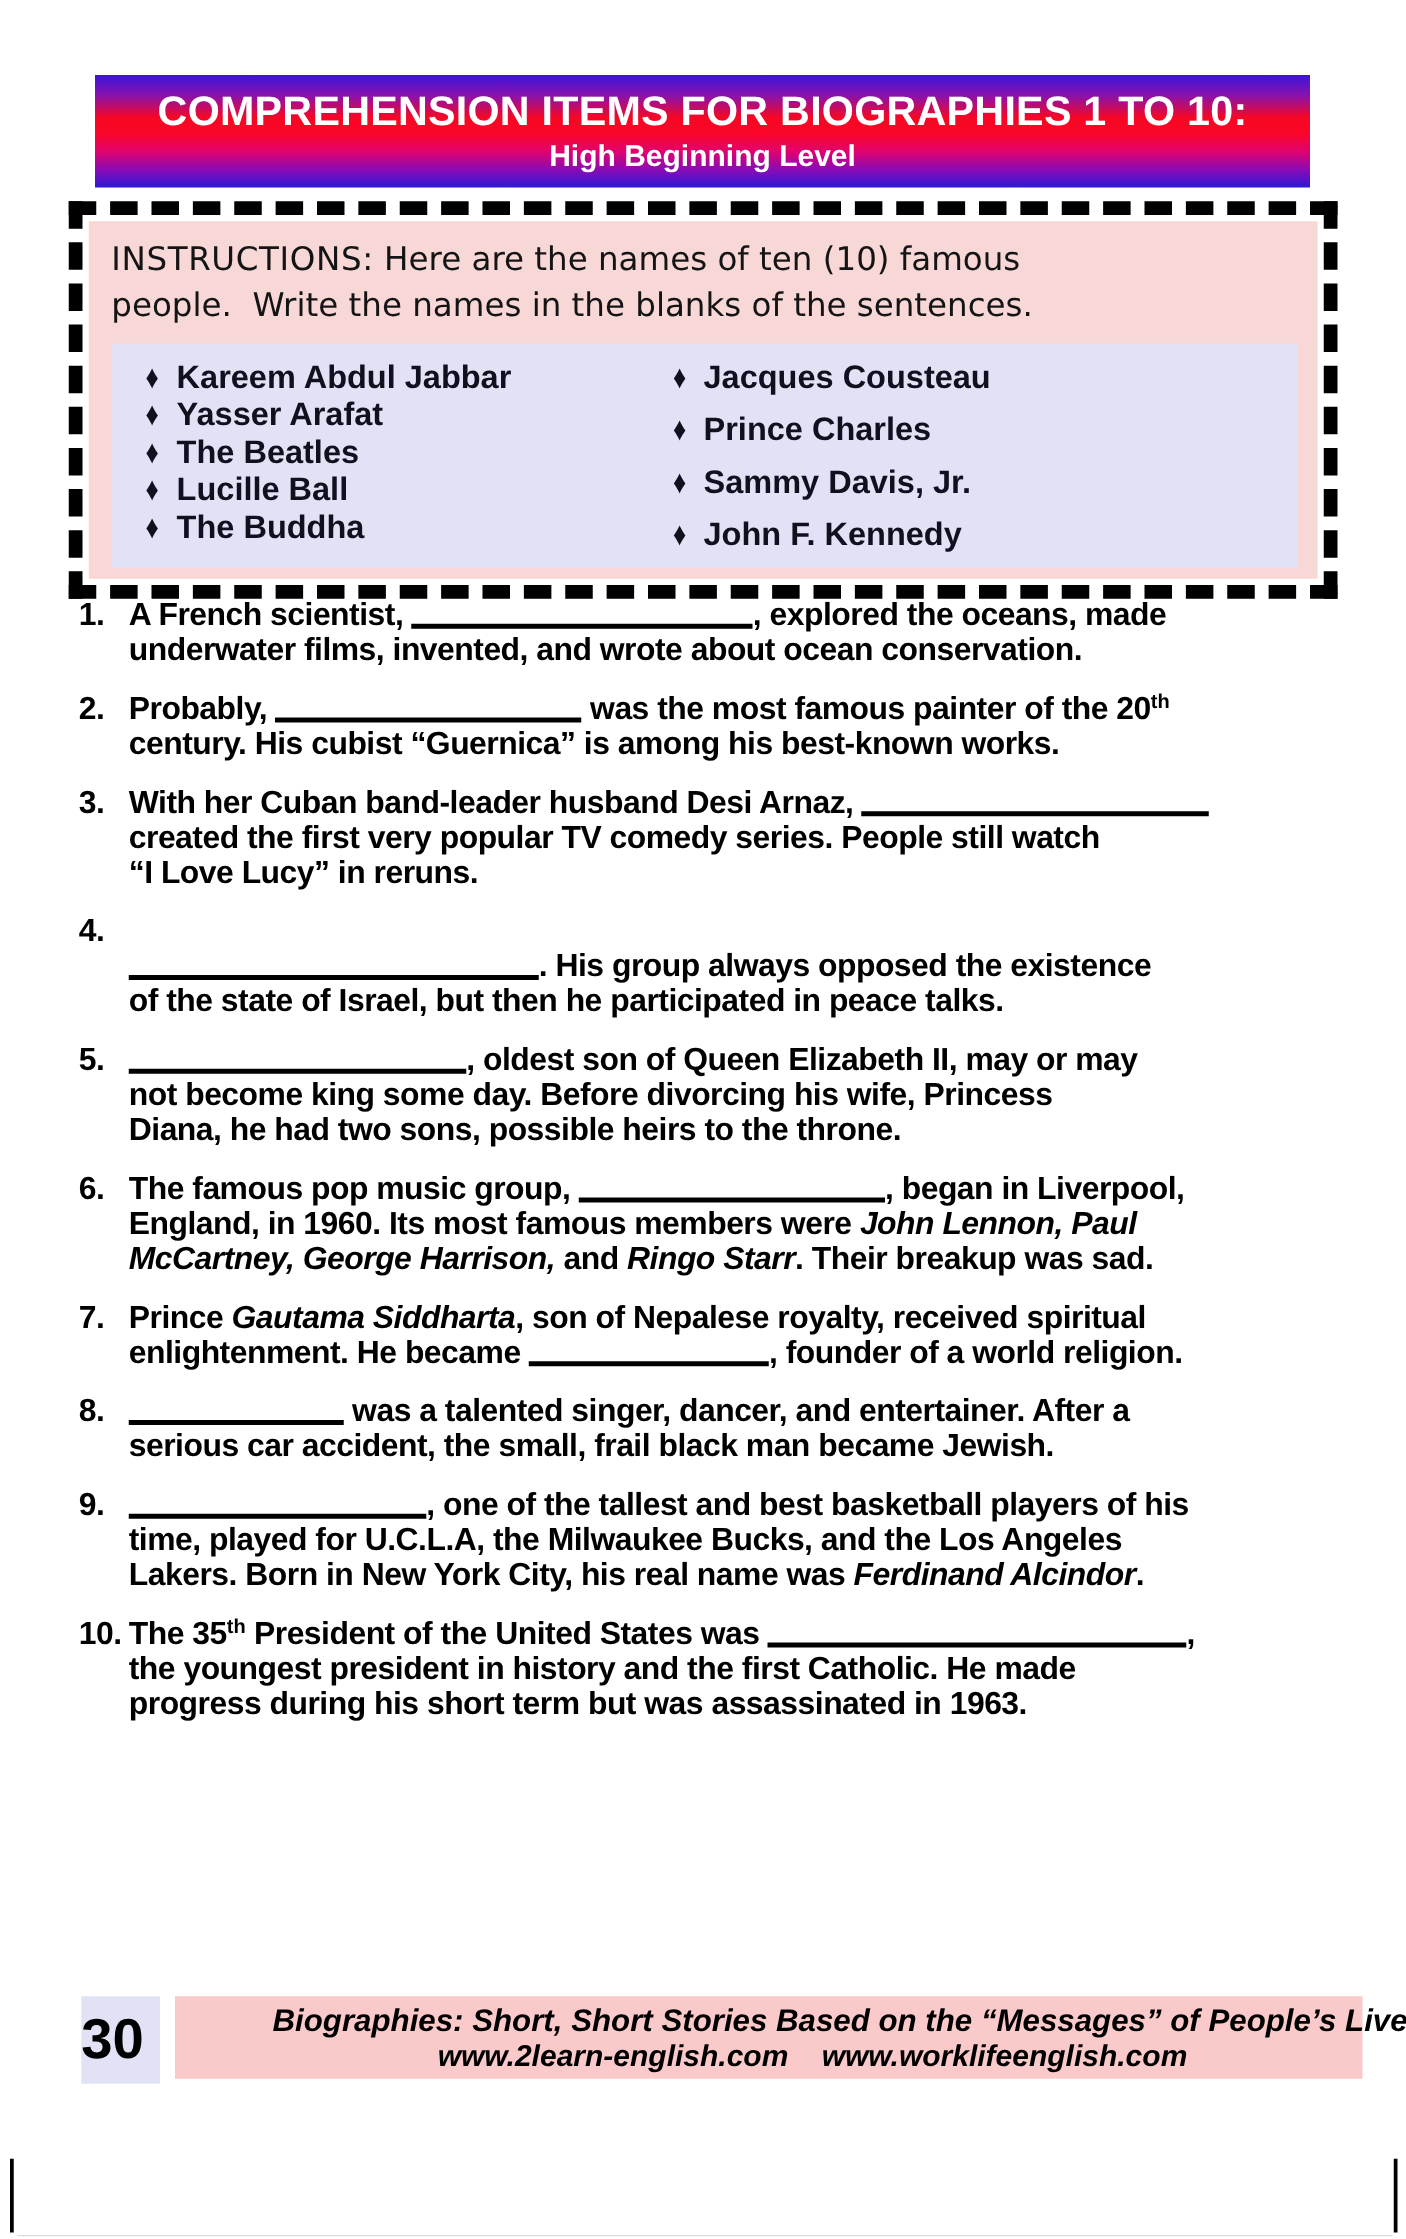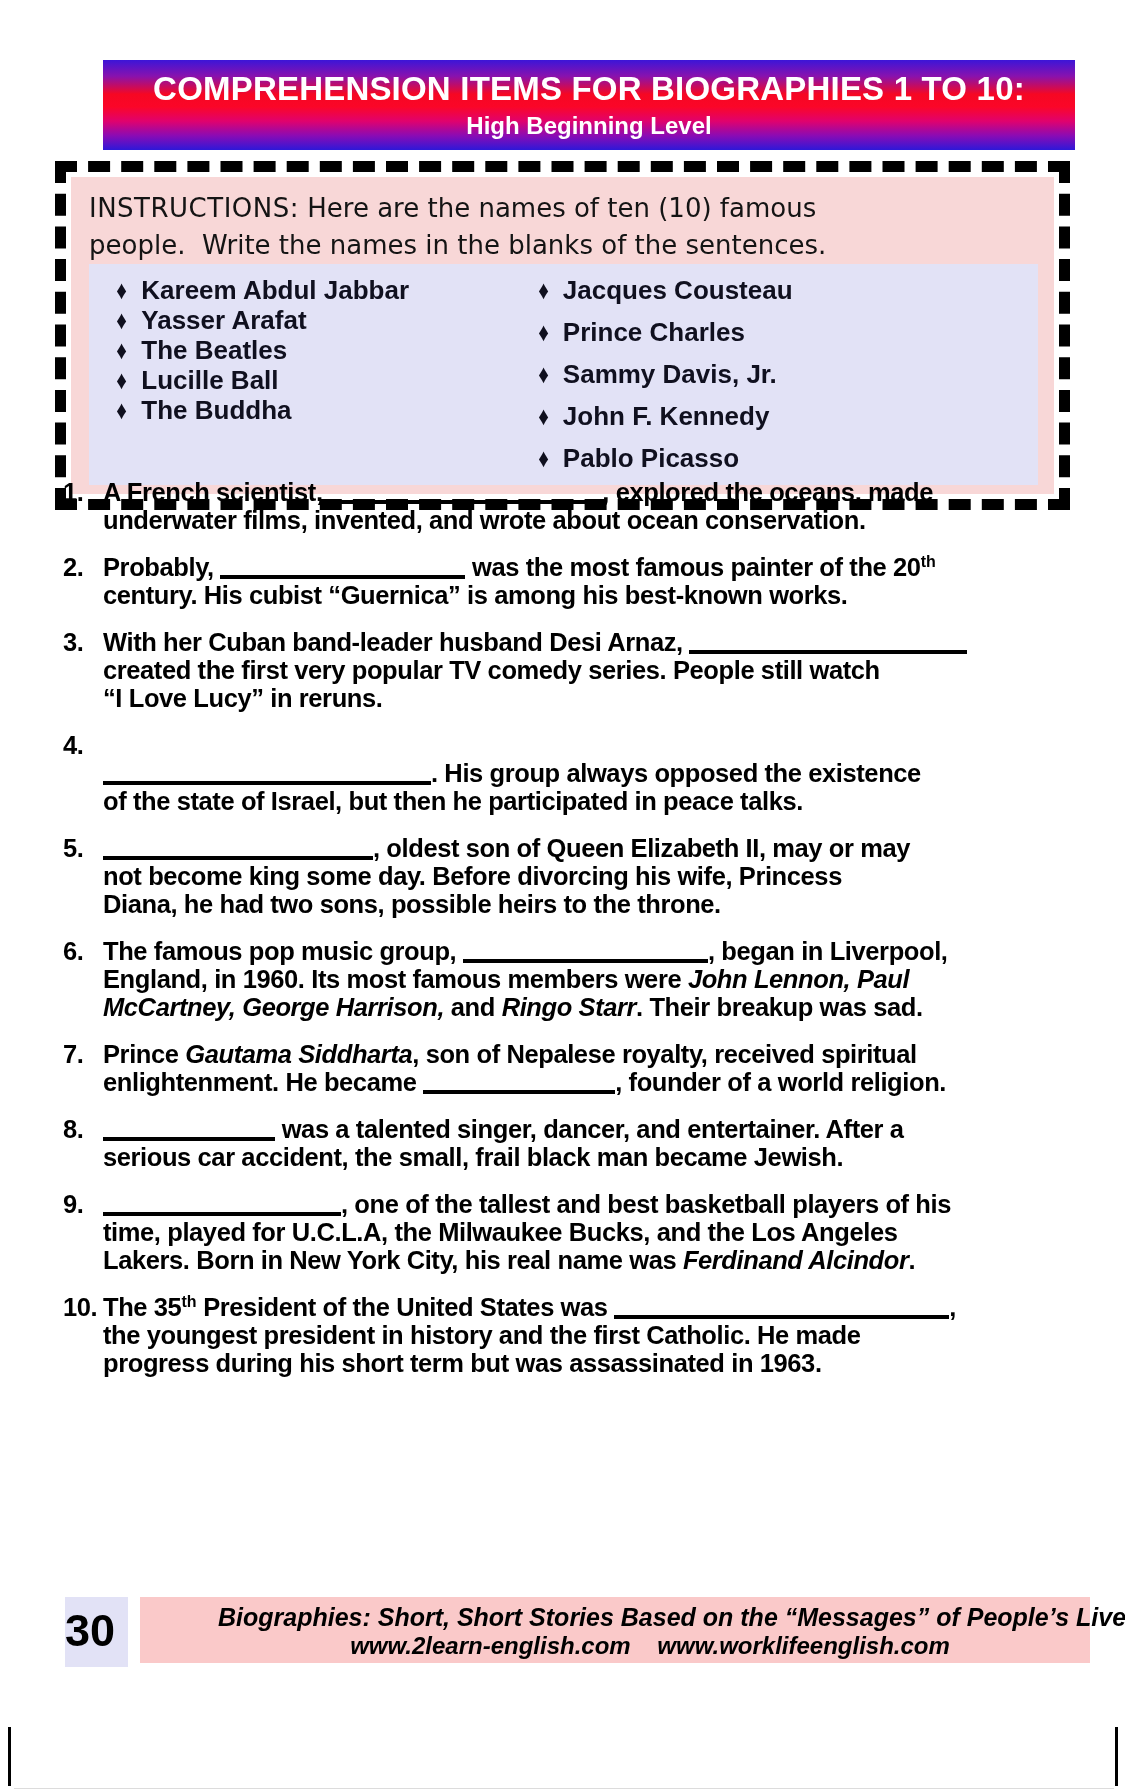--- a/index.html
+++ b/index.html
@@ -6,37 +6,37 @@
   body{
     width:1125px;height:1791px;position:relative;background:#ffffff;
     font-family:"Liberation Sans",sans-serif;color:#000;
   }
   .page{position:absolute;inset:0;}
 
   
   .banner{
     position:absolute;left:76px;top:60px;width:972px;height:90px;
     background:linear-gradient(180deg,#3c15d8 0%,#8812ae 18%,#f60723 38%,#fb0628 52%,#e0026e 68%,#8b0bb4 84%,#2e18d8 100%);
-    text-align:center;color:#ffffff;overflow:hidden;margin-left:27px;
+    text-align:center;color:#ffffff;overflow:hidden;
   }
   .banner-title{font-size:33px;font-weight:bold;letter-spacing:.2px;margin-top:10px;white-space:nowrap;}
   .banner-sub{font-size:24px;font-weight:bold;margin-top:4px;}
 
   
   .dashed-box{
     position:absolute;left:55px;top:161px;width:1015px;box-sizing:border-box;
     border:11px dashed #000;background:#fff;padding:5px;
   }
   .instr{background:#f8d7d7;padding:13px 16px 9px 18px;}
   .instr-text{
     font-family:"DejaVu Sans",sans-serif;font-size:26px;line-height:37px;color:#141414;
   }
   .instr-label{letter-spacing:.5px;}
   .names{
-    background:#e2e2f6;padding:11px 0 12px 0;display:flex;
+    background:#e2e2f6;margin-top:11px;padding:11px 0 12px 0;display:flex;
     font-weight:bold;font-size:26px;color:#10101f;
   }
   .names .col{display:flex;flex-direction:column;}
   .names .col1{flex:0 0 44%;padding-left:26px;}
   .names .col2{flex:1;padding-left:4px;gap:12px;}
   .name-item{line-height:30px;white-space:nowrap;}
   .diamond{display:inline-block;margin-right:13px;transform:scaleX(.8);}
 
   
   .questions{
@@ -93,21 +93,20 @@
             <div class="name-item"><span class="diamond">♦</span><span>Yasser Arafat</span></div>
             <div class="name-item"><span class="diamond">♦</span><span>The Beatles</span></div>
             <div class="name-item"><span class="diamond">♦</span><span>Lucille Ball</span></div>
             <div class="name-item"><span class="diamond">♦</span><span>The Buddha</span></div>
           </div>
         <div class="col col2" id="names-col2">
             <div class="name-item"><span class="diamond">♦</span><span>Jacques Cousteau</span></div>
             <div class="name-item"><span class="diamond">♦</span><span>Prince Charles</span></div>
             <div class="name-item"><span class="diamond">♦</span><span>Sammy Davis, Jr.</span></div>
             <div class="name-item"><span class="diamond">♦</span><span>John F. Kennedy</span></div>
-            <div class="name-item"><span class="diamond">♦</span><span>Pablo Picasso</span></div>
           </div>
       </div>
     </div>
   </div>
 
   <div class="questions" id="questions">
       <div class="q">
         <div class="q-num">1.</div>
         <div class="q-text"><span>A French scientist, </span><span class="blank" style="width: 273px;"></span><span>, explored the oceans, made</span><br><span>underwater films, invented, and wrote about ocean conservation.</span></div>
       </div>

